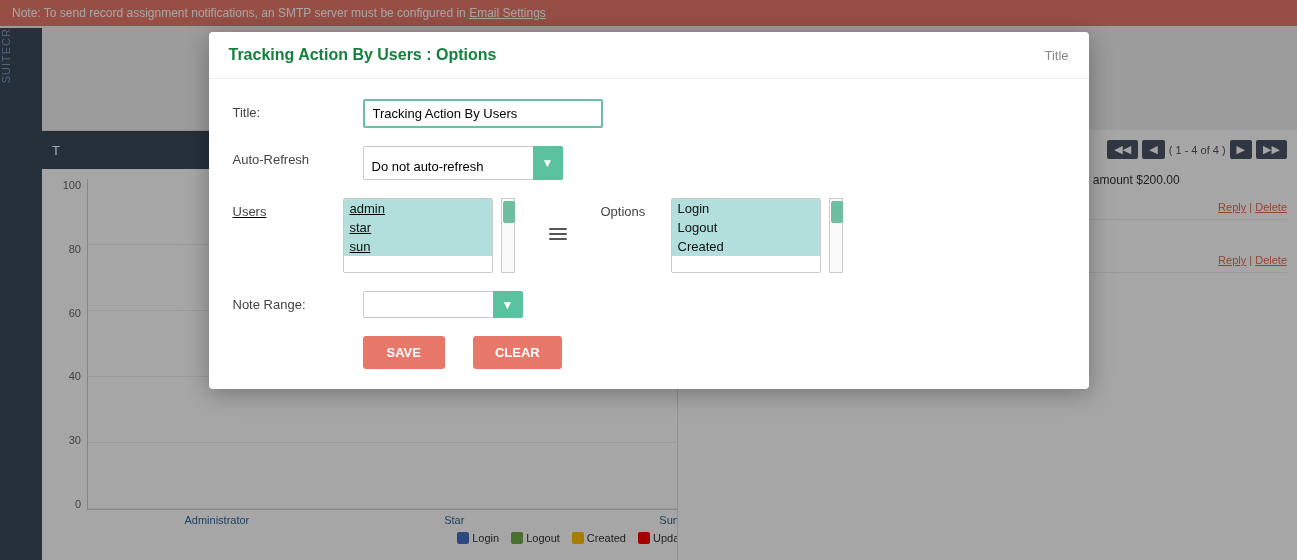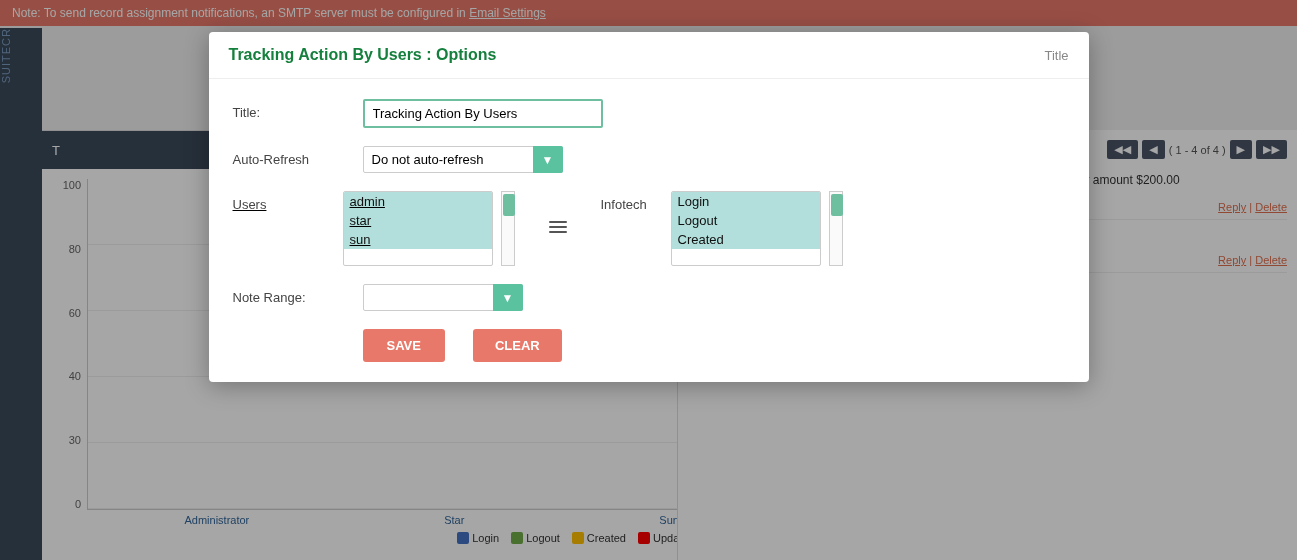--- a/index.html
+++ b/index.html
@@ -256,21 +256,21 @@
       width: 240px;
       border-radius: 2px;
     }
     .select-wrapper {
       position: relative;
       display: inline-block;
     }
     .select-box {
       border: 1px solid #ccc;
       background: white;
-      padding: 5px 30px 5px 8px;
+      padding: 12px 30px 5px 8px;
       font-size: 13px;
       width: 200px;
       appearance: none;
       border-radius: 2px;
     }
     .select-arrow {
       position: absolute;
       right: 0; top: 0; bottom: 0;
       width: 30px;
       background: #5bc2a0;
@@ -599,21 +599,21 @@
 
       <div style="display:flex; align-items:center; padding-top: 26px;">
         <div class="hamburger">
           <div class="ham-line"></div>
           <div class="ham-line"></div>
           <div class="ham-line"></div>
         </div>
       </div>
 
       <div style="display:flex; align-items:flex-start; gap:0;">
-        <div class="form-label" style="width:70px;">Infotech</div>
+        <div class="form-label" style="width:70px;">Options</div>
         <div class="multi-select-row">
           <select class="listbox" multiple="" size="3">
             <option selected="">Login</option>
             <option selected="">Logout</option>
             <option selected="">Created</option>
           </select>
           <div class="scroll-indicator">
             <div class="scroll-thumb"></div>
           </div>
         </div>

